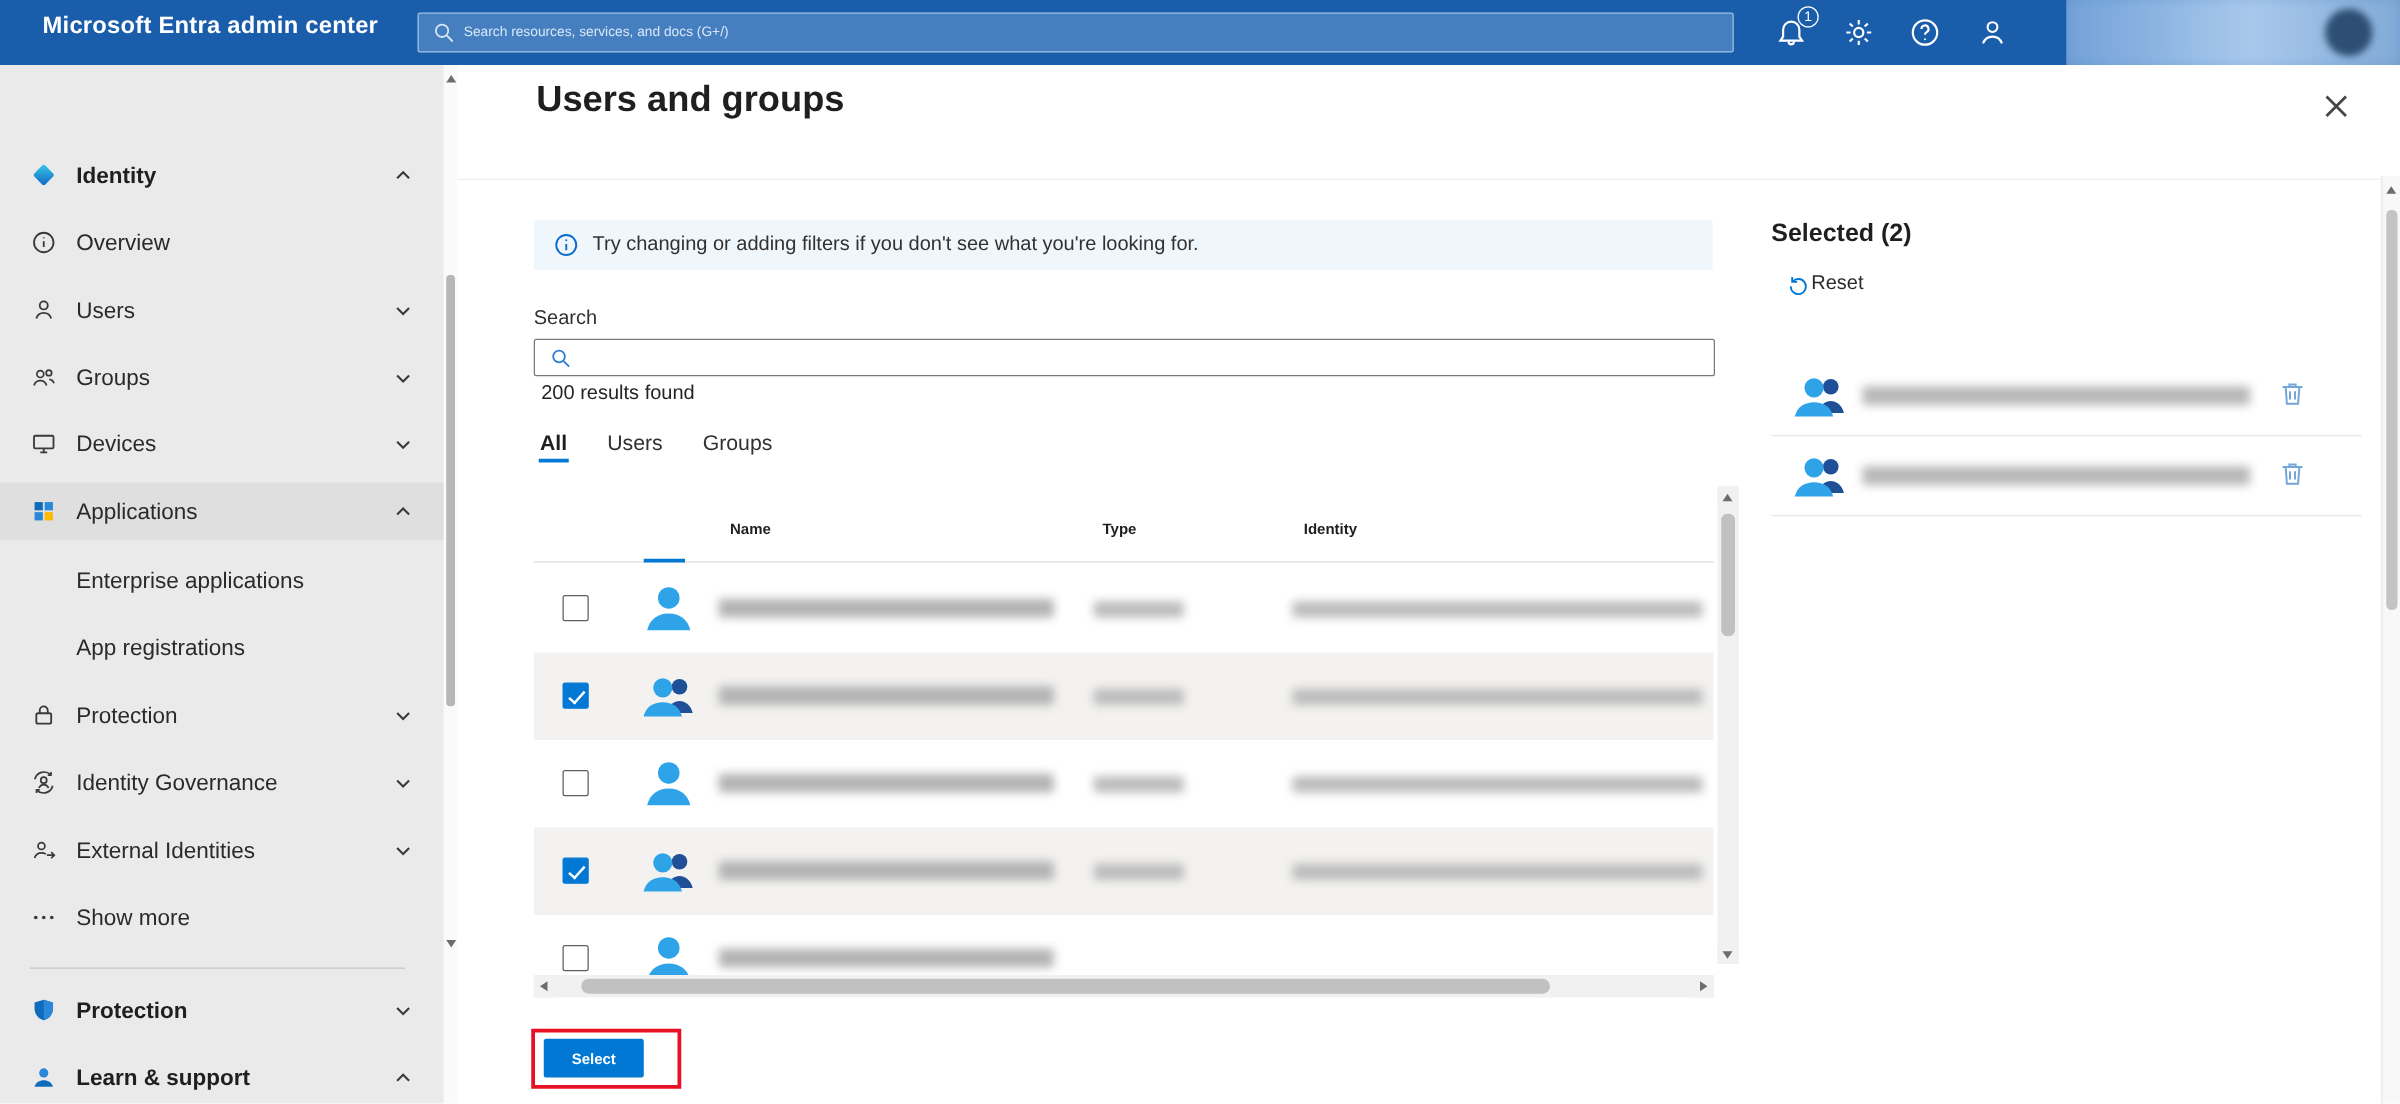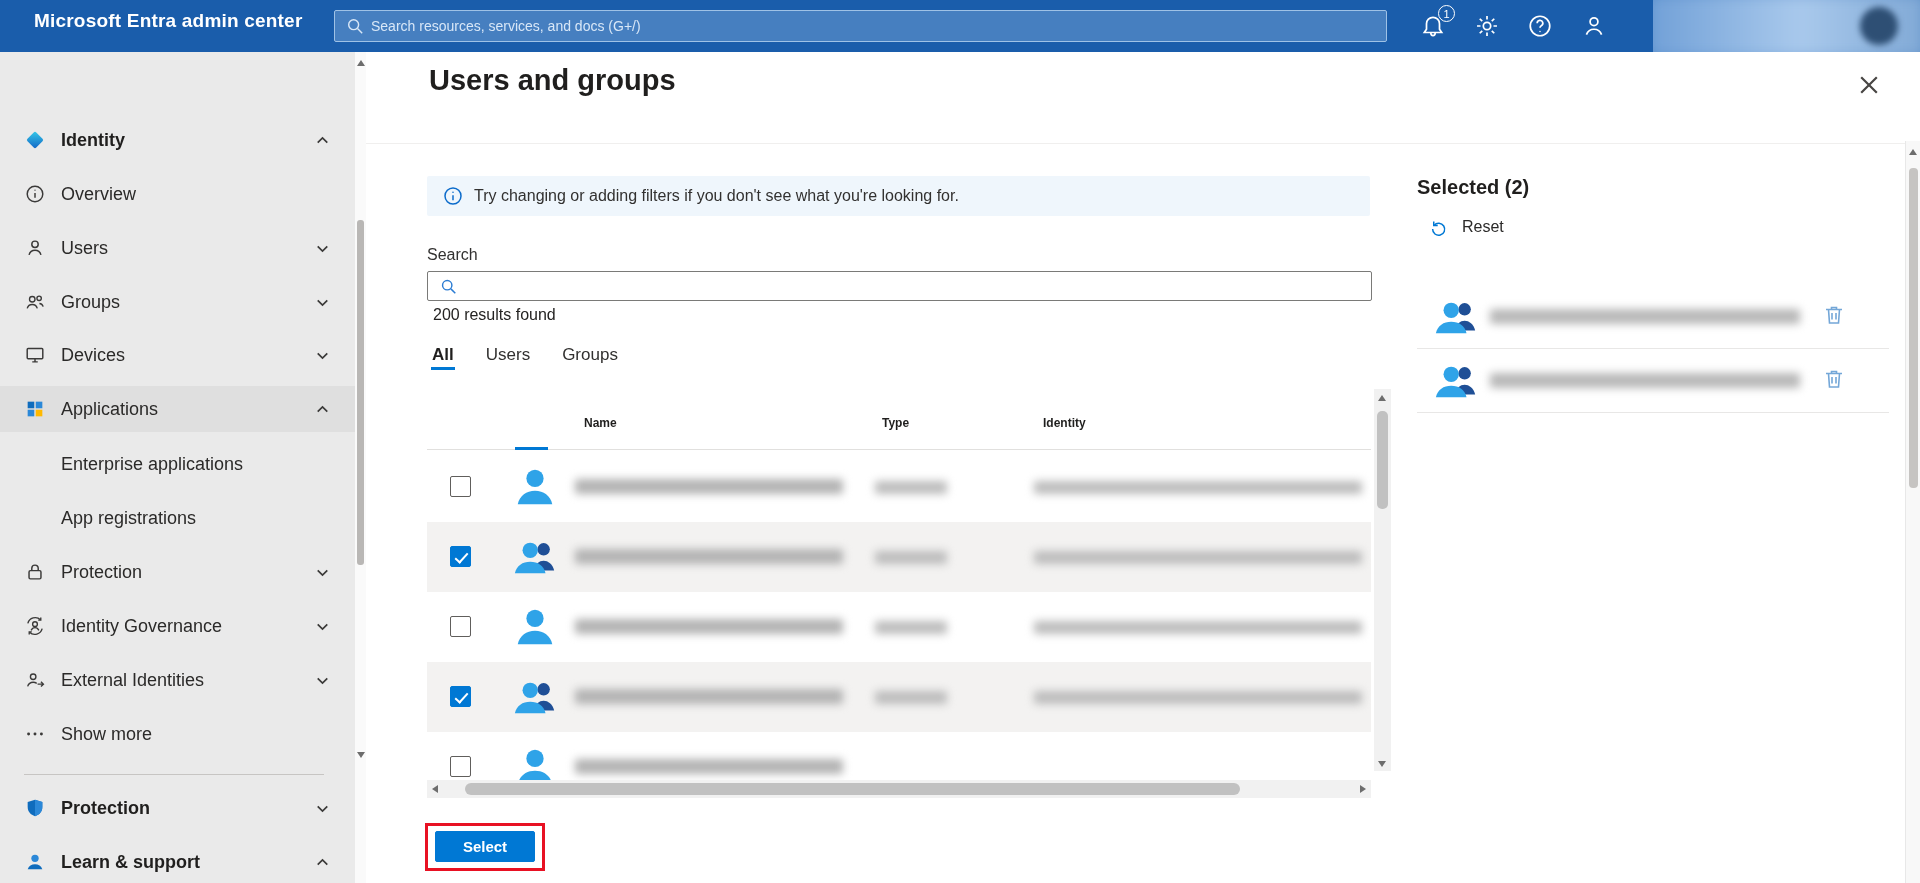--- a/index.html
+++ b/index.html
@@ -4,21 +4,21 @@
 <style>
   *{margin:0;padding:0;box-sizing:border-box;}
   html,body{background:#ffffff;}
   body{font-family:"Liberation Sans",sans-serif;color:#323130;}
   .screen{position:relative;width:1920px;height:883px;overflow:hidden;background:#fff;}
 
   
   .topbar{position:absolute;left:0;top:0;width:1920px;height:52px;background:#1a5dab;z-index:50;}
   .topbar-title{position:absolute;left:34px;top:0;height:41px;display:flex;align-items:center;color:#fff;font-size:19px;font-weight:bold;letter-spacing:.2px;cursor:pointer;}
   .topbar-search{position:absolute;left:334px;top:10px;width:1053px;height:32px;background:#467fc0;border:1px solid #9fc2e6;border-radius:2px;}
-  .topbar-search input{position:absolute;left:36px;top:0;width:1000px;height:30px;background:transparent;border:none;outline:none;color:#ffffff;font-size:14px;font-family:"Liberation Sans",sans-serif;}
+  .topbar-search input{position:absolute;left:36px;top:0;width:1000px;height:30px;background:transparent;border:none;outline:none;color:#ffffff;font-size:11px;font-family:"Liberation Sans",sans-serif;}
   .topbar-search input::placeholder{color:#d8e7f7;opacity:1;}
   .topbar-search .mag{position:absolute;left:11px;top:6px;width:18px;height:18px;color:#d8e7f7;}
   .tb-icon{position:absolute;top:13px;width:26px;height:26px;cursor:pointer;}
   .tb-icon svg{width:100%;height:100%;}
   .badge{position:absolute;left:1438px;top:5px;width:17px;height:17px;border:1.5px solid #fff;border-radius:50%;color:#fff;font-size:11px;display:flex;align-items:center;justify-content:center;z-index:2;}
   .account{position:absolute;right:0;top:0;width:267px;height:52px;overflow:hidden;cursor:pointer;}
   .account .smear{position:absolute;left:-12px;top:-12px;right:-12px;bottom:-12px;background:linear-gradient(90deg,#6e9ed6,#a9c9ec 55%,#7ea7d4);filter:blur(9px);}
   .account .avatar{position:absolute;right:22px;top:7px;width:38px;height:38px;border-radius:50%;background:#2e4f74;filter:blur(3px);}
 
   
@@ -81,25 +81,25 @@
   
   .vscroll{position:absolute;left:1374px;top:389px;width:17px;height:382px;background:#f1f1f1;}
   .vscroll .btn{position:absolute;left:0;width:17px;height:17px;background:#f1f1f1;cursor:pointer;}
   .vscroll .thumb{position:absolute;left:3px;top:22px;width:11px;height:98px;background:#c1c1c1;border-radius:5px;cursor:pointer;}
   
   .hscroll{position:absolute;left:427px;top:780px;width:944px;height:18px;background:#f1f1f1;}
   .hscroll .btn{position:absolute;top:0;width:17px;height:18px;background:#f1f1f1;cursor:pointer;}
   .hscroll .thumb{position:absolute;left:38px;top:3px;width:775px;height:12px;background:#c1c1c1;border-radius:6px;cursor:pointer;}
 
   .highlight-box{position:absolute;left:425px;top:823px;width:120px;height:48px;border:3px solid #e81123;}
-  .select-btn{position:absolute;left:435px;top:831px;width:100px;height:31px;background:#0078d4;border:1px solid #0078d4;border-radius:2px;color:#fff;font-size:15px;font-weight:bold;display:flex;align-items:center;justify-content:center;cursor:pointer;font-family:"Liberation Sans",sans-serif;}
+  .select-btn{position:absolute;left:435px;top:831px;width:80px;height:31px;background:#0078d4;border:1px solid #0078d4;border-radius:2px;color:#fff;font-size:12px;font-weight:bold;display:flex;align-items:center;justify-content:center;cursor:pointer;font-family:"Liberation Sans",sans-serif;}
 
   
   .sel-title{position:absolute;left:1417px;top:176px;font-size:20px;font-weight:bold;color:#201f1e;}
-  .reset-row{position:absolute;left:1429px;top:215px;height:24px;display:flex;align-items:center;gap:14px;cursor:pointer;}
+  .reset-row{position:absolute;left:1429px;top:215px;height:24px;display:flex;align-items:center;gap:1px;cursor:pointer;}
   .reset-row svg{width:19px;height:19px;}
   .reset-row .lbl{font-size:16px;color:#2b2a29;}
   .sel-item{position:absolute;left:1417px;width:472px;height:64px;border-bottom:1px solid #e8e7e6;}
   .sel-item .avatar{position:absolute;left:16px;top:9px;width:46px;height:46px;}
   .sel-item .avatar svg{width:46px;height:46px;display:block;}
   .sel-item .bname{position:absolute;left:73px;top:24px;width:310px;height:15px;background:#b8b8b8;filter:blur(4px);border-radius:2px;}
   .sel-item .trash{position:absolute;left:405px;top:18px;width:24px;height:24px;cursor:pointer;}
   .sel-item .trash svg{width:24px;height:24px;}
 
   

